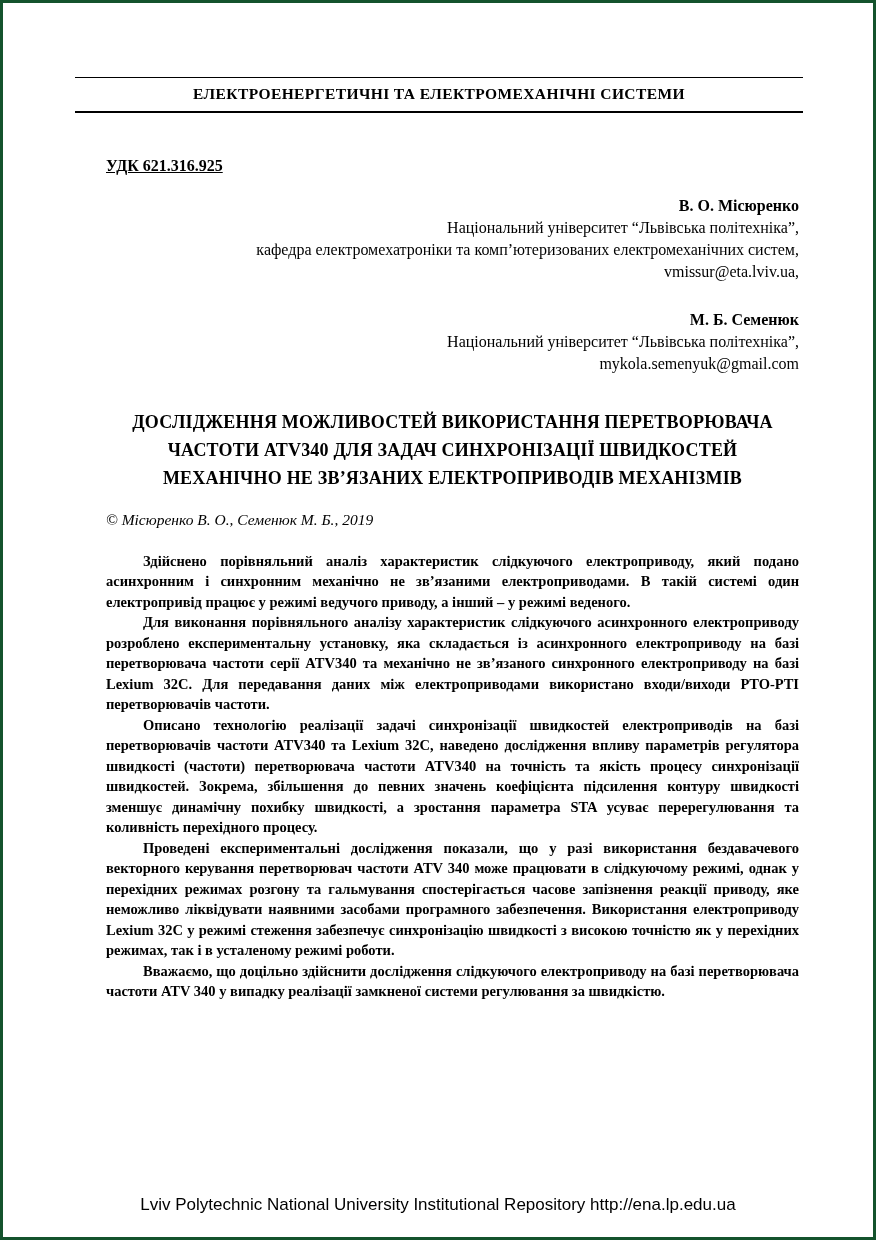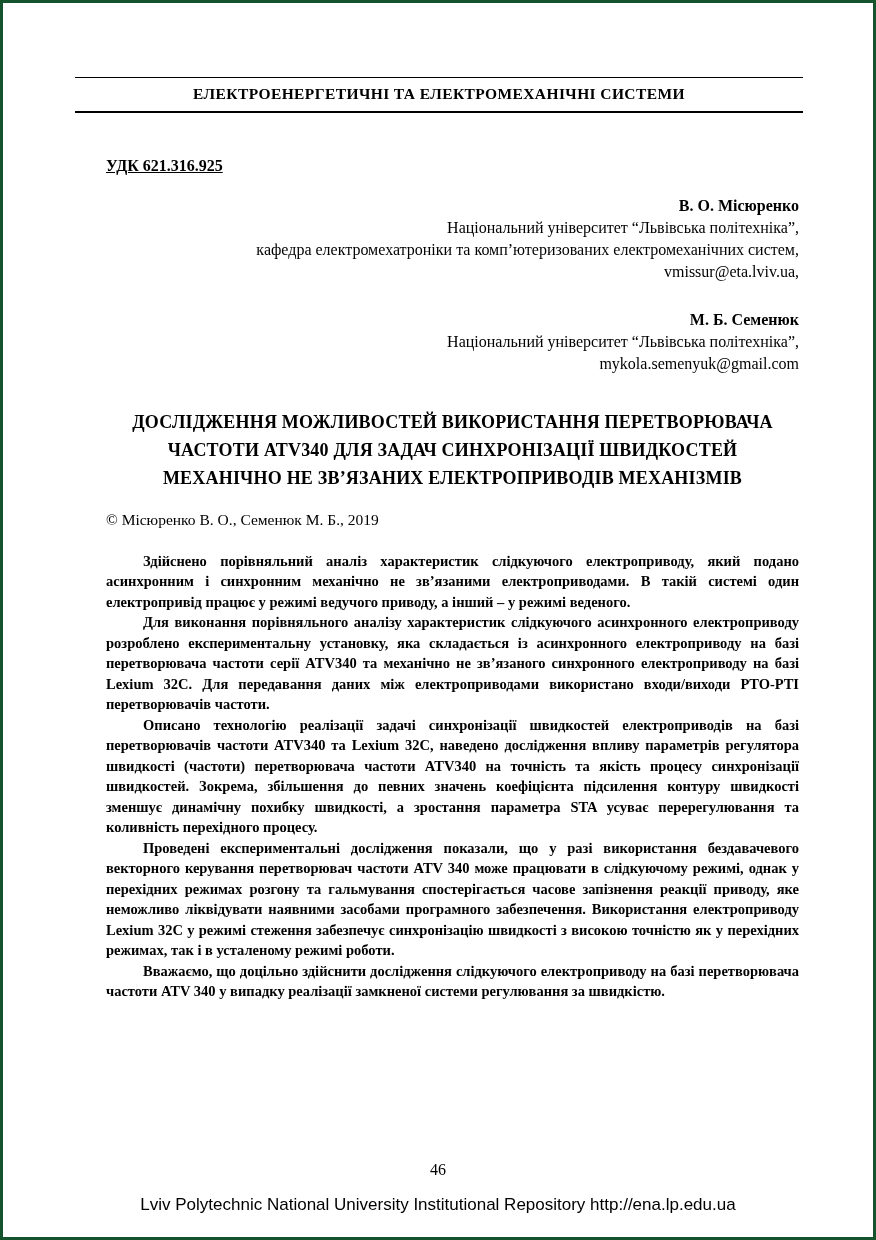--- a/index.html
+++ b/index.html
@@ -51,20 +51,21 @@
     font-size:18px;
     line-height:1.55;
     letter-spacing:0.2px;
   }
   .doi-line {
     margin-top:30px;
     font-size:16px;
   }
   .copyright-line {
     margin-top:18px;
+    font-style:italic;
     font-size:15.5px;
   }
   .abstract { margin-top:22px; }
   .abstract p {
     font-weight:bold;
     font-size:14.5px;
     line-height:20.5px;
     text-align:justify;
     text-indent:37px;
   }
@@ -118,17 +119,16 @@
     <div class="abstract">
       <p>Здійснено порівняльний аналіз характеристик слідкуючого електроприводу, який подано асинхронним і синхронним механічно не зв’язаними електроприводами. В такій системі один електропривід працює у режимі ведучого приводу, а інший – у режимі веденого.</p>
       <p>Для виконання порівняльного аналізу характеристик слідкуючого асинхронного електроприводу розроблено експериментальну установку, яка складається із асинхронного електроприводу на базі перетворювача частоти серії ATV340 та механічно не зв’язаного синхронного електроприводу на базі Lexium 32C. Для передавання даних між електроприводами використано входи/виходи PTO-PTI перетворювачів частоти.</p>
       <p>Описано технологію реалізації задачі синхронізації швидкостей електроприводів на базі перетворювачів частоти ATV340 та Lexium 32C, наведено дослідження впливу параметрів регулятора швидкості (частоти) перетворювача частоти ATV340 на точність та якість процесу синхронізації швидкостей. Зокрема, збільшення до певних значень коефіцієнта підсилення контуру швидкості зменшує динамічну похибку швидкості, а зростання параметра STA усуває перерегулювання та коливність перехідного процесу.</p>
       <p>Проведені експериментальні дослідження показали, що у разі використання бездавачевого векторного керування перетворювач частоти ATV 340 може працювати в слідкуючому режимі, однак у перехідних режимах розгону та гальмування спостерігається часове запізнення реакції приводу, яке неможливо ліквідувати наявними засобами програмного забезпечення. Використання електроприводу Lexium 32C у режимі стеження забезпечує синхронізацію швидкості з високою точністю як у перехідних режимах, так і в усталеному режимі роботи.</p>
       <p>Вважаємо, що доцільно здійснити дослідження слідкуючого електроприводу на базі перетворювача частоти ATV 340 у випадку реалізації замкненої системи регулювання за швидкістю.</p>
     </div>
 
   </div>
 
-  <div class="page-number">46</div>
 
   <div class="repository-footer">Lviv Polytechnic National University Institutional Repository http://ena.lp.edu.ua</div>
 
 </div>
 
 </body></html>

